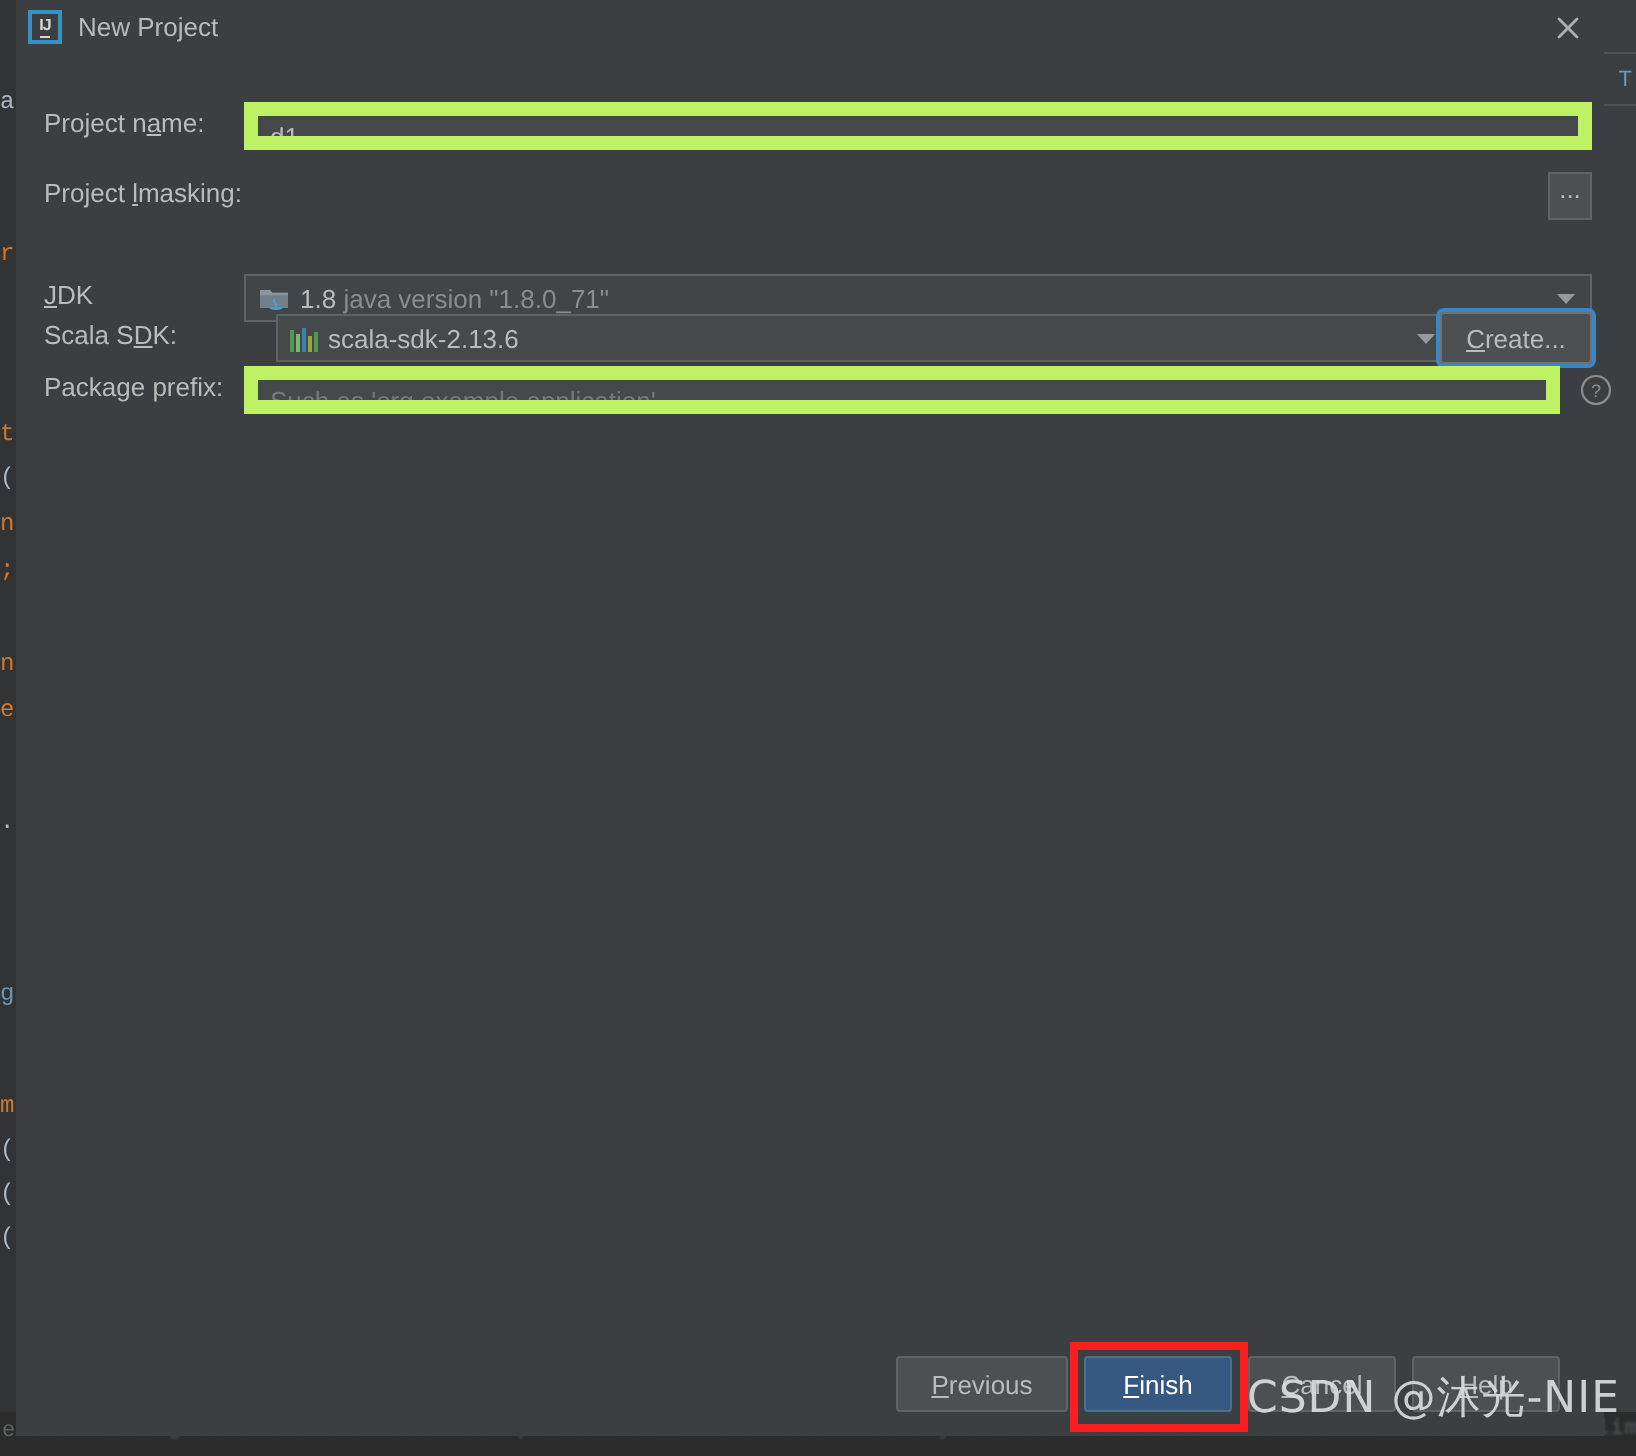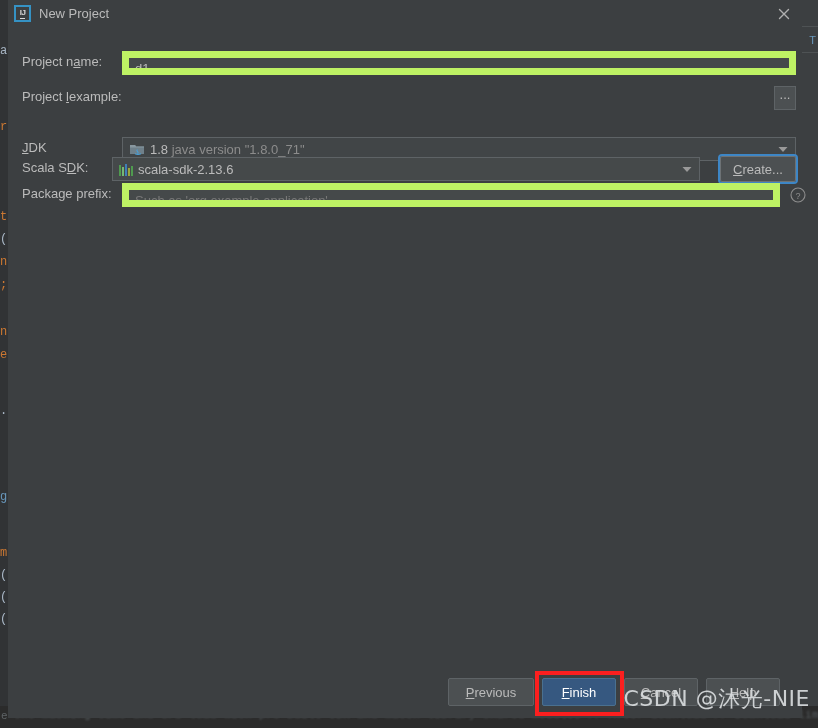--- a/index.html
+++ b/index.html
@@ -390,21 +390,21 @@
   </div>
 
   <div id="form">
 
     <div class="form-row" style="top:10px;">
       <div class="form-label"><span>Project n</span><u>a</u><span>me:</span></div>
       <div class="textfield" style="left:114px; width:674px;">d1</div>
     </div>
 
     <div class="form-row" style="top:45px;">
-      <div class="form-label"><span>Project </span><u>l</u><span>example:</span></div>
+      <div class="form-label"><span>Project </span><u>l</u><span>masking:</span></div>
       <div id="browse-button" style="left:766px; top:0;">...</div>
     </div>
 
     <div class="form-row" style="top:96px;">
       <div class="form-label"><u>J</u><span>DK</span></div>
       <div class="combobox disabled" style="left:114px; width:674px;">
         <span class="icon-slot">
           <svg class="jdk-icon" viewBox="0 0 16 14">
             <path d="M1 3 L6 3 L7.2 4.4 L15 4.4 L15 12 L1 12 Z" fill="#6f808a"></path>
             <path d="M1 3 L6 3 L7.2 4.4 L15 4.4 L15 5.6 L1 5.6 Z" fill="#88979f"></path>
@@ -416,21 +416,21 @@
         <span class="combo-arrow">
           <svg width="10" height="7" viewBox="0 0 10 7">
               <path d="M0.5 1 L9.5 1 L5 6 Z" fill="#9a9a9a"></path>
             </svg>
         </span>
       </div>
     </div>
 
     <div class="form-row" style="top:116px;">
       <div class="form-label"><span>Scala S</span><u>D</u><span>K:</span></div>
-      <div class="combobox" style="left:104px; width:588px;">
+      <div class="combobox" style="left:130px; width:588px;">
         <span class="icon-slot">
           <span class="scala-icon">
             <i style="height:11px;background:#4f9a4f;"></i>
             <i style="height:9px;background:#74b974;"></i>
             <i style="height:12px;background:#3f7fb8;"></i>
             <i style="height:8px;background:#9aa63d;"></i>
             <i style="height:10px;background:#4f9a4f;"></i>
           </span>
         </span>
         <span class="combo-text">scala-sdk-2.13.6</span>

